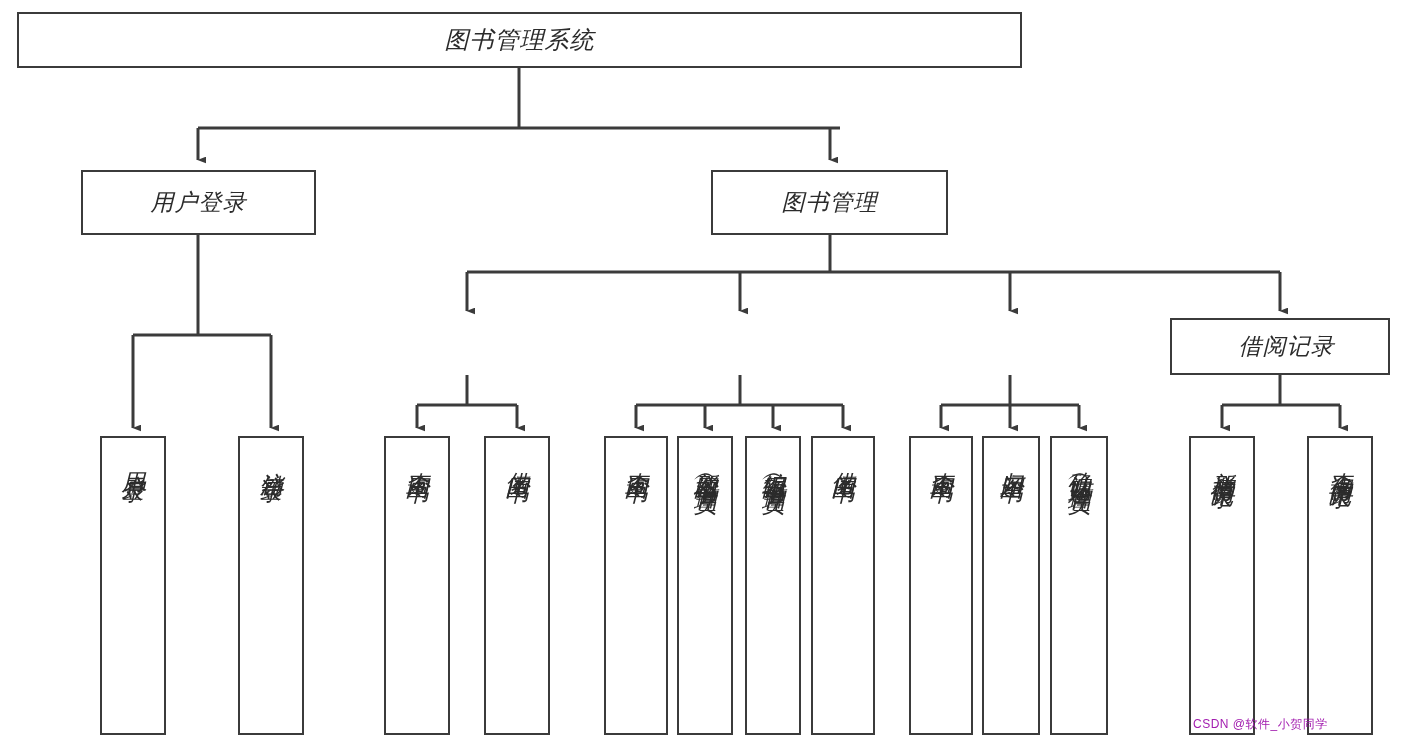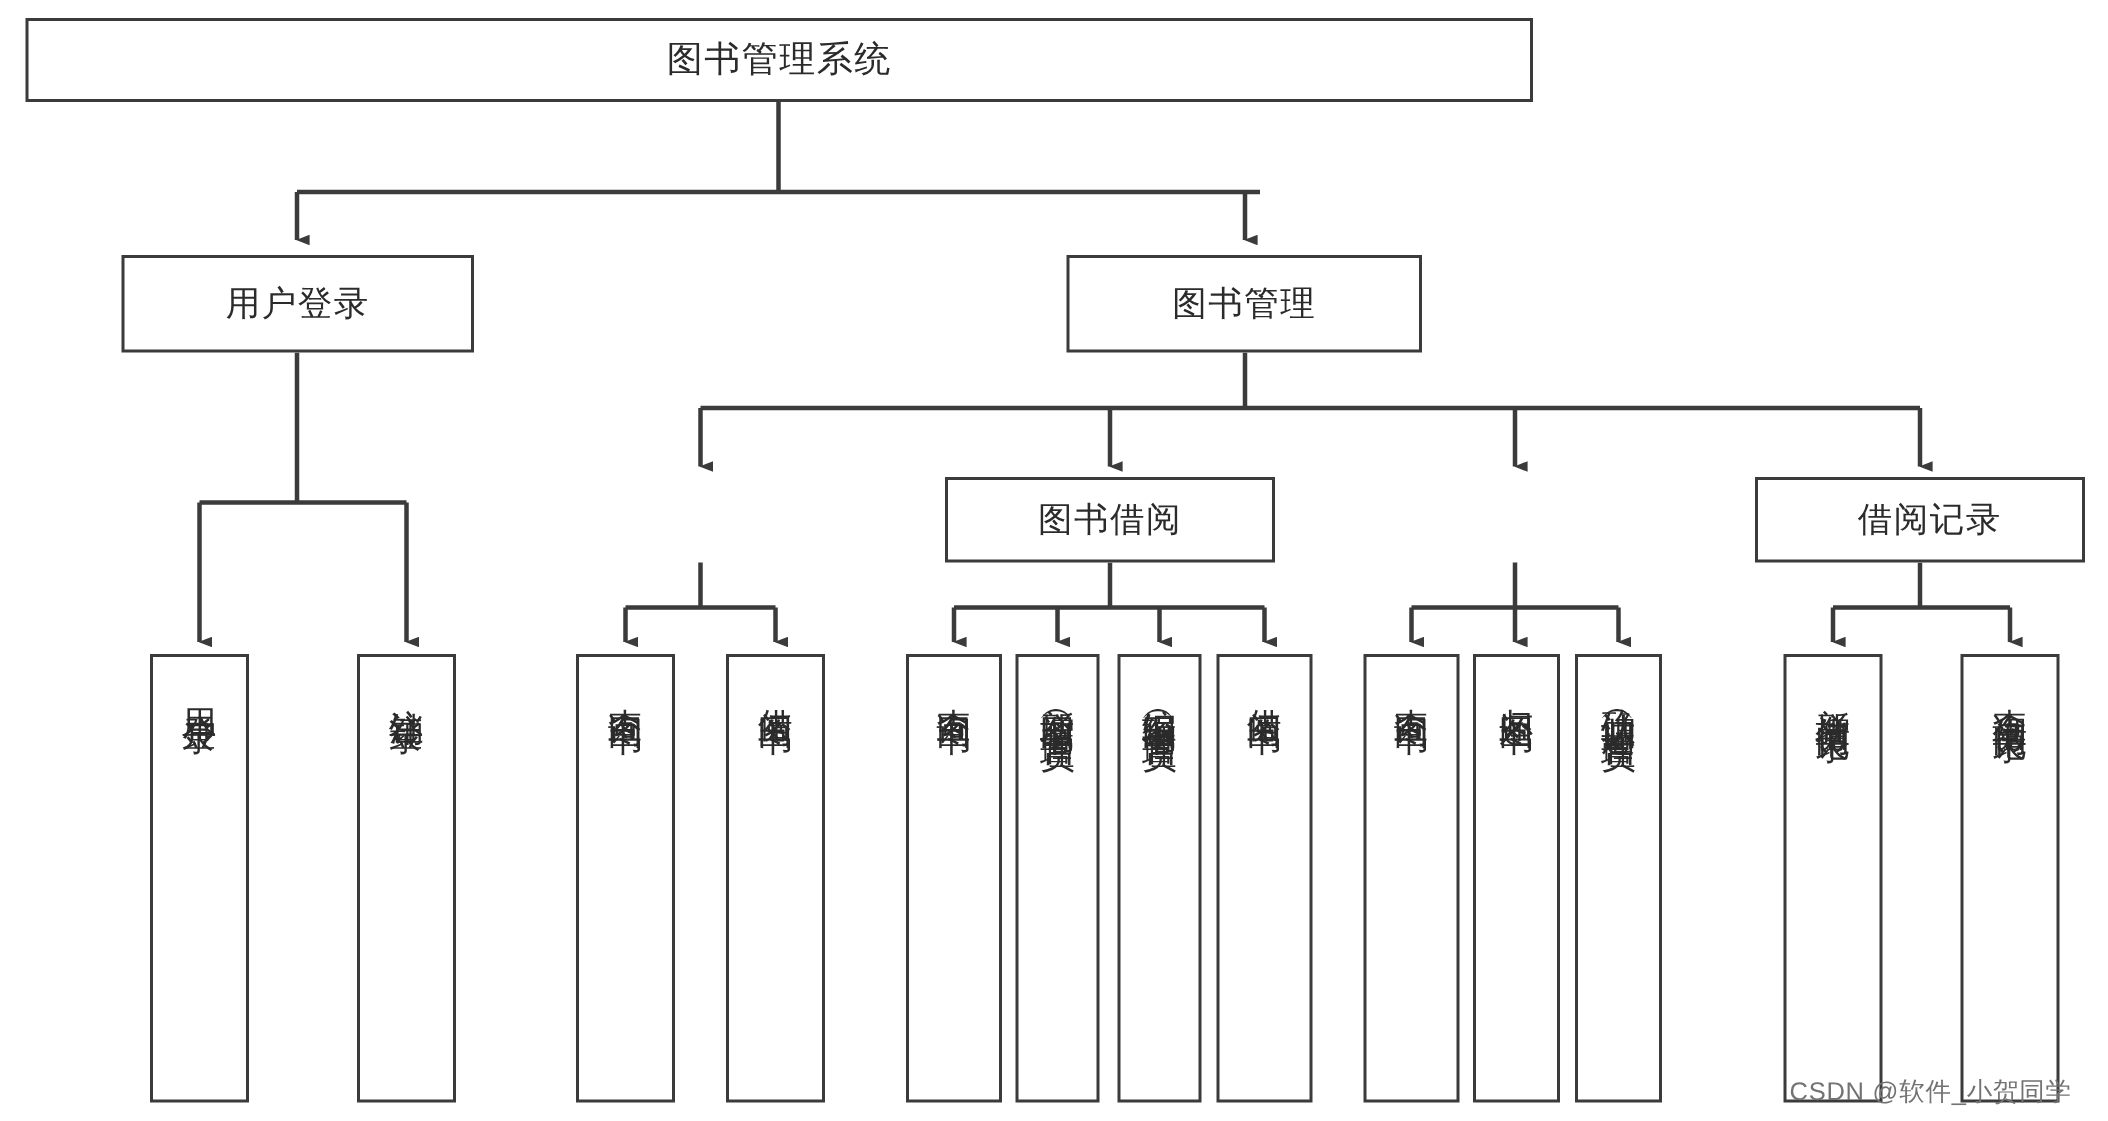--- a/index.html
+++ b/index.html
@@ -32,20 +32,21 @@
     border: 2px solid #3b3b3b;
     display: flex;
     align-items: center;
     justify-content: center;
     color: #2b2b2b;
   }
   .node .lbl {
     display: block;
     text-align: center;
     line-height: 1.18;
+    font-style: italic;
   }
   
   .h-node .lbl {
     font-size: 23px;
     letter-spacing: 1px;
   }
   .root .lbl {
     font-size: 24px;
     letter-spacing: 1px;
   }
@@ -57,22 +58,22 @@
   .v-node .lbl {
     writing-mode: vertical-rl;
     text-orientation: upright;
     font-size: 23px;
     line-height: 1.08;
     letter-spacing: 3px;
     white-space: nowrap;
   }
   .watermark {
     position: absolute;
-    font-size: 17px;
-    color: #737373;
+    font-size: 12px;
+    color: #a21caf;
     white-space: nowrap;
     letter-spacing: 0.5px;
   }
 </style>
 </head>
 <body>
 
 <div id="canvas">
 
   <svg class="wires" viewBox="0 0 1405 747" xmlns="http://www.w3.org/2000/svg">
@@ -129,23 +130,20 @@
     <span class="lbl">图书管理系统</span>
   </div>
 
   <div class="node h-node" style="left:81px; top:170px; width:235px; height:65px;">
     <span class="lbl">用户登录</span>
   </div>
   <div class="node h-node" style="left:711px; top:170px; width:237px; height:65px;">
     <span class="lbl">图书管理</span>
   </div>
 
-  <div class="node h-node" style="left:630px; top:318px; width:220px; height:57px;">
-    <span class="lbl">图书借阅</span>
-  </div>
   <div class="node h-node" style="left:1170px; top:318px; width:220px; height:57px;padding-left:13px;">
     <span class="lbl">借阅记录</span>
   </div>
 
   <div class="node v-node" style="left:100px; top:436px; width:66px; height:299px;">
     <span class="lbl">用户登录</span>
   </div>
   <div class="node v-node" style="left:238px; top:436px; width:66px; height:299px;">
     <span class="lbl">注销登录</span>
   </div>

